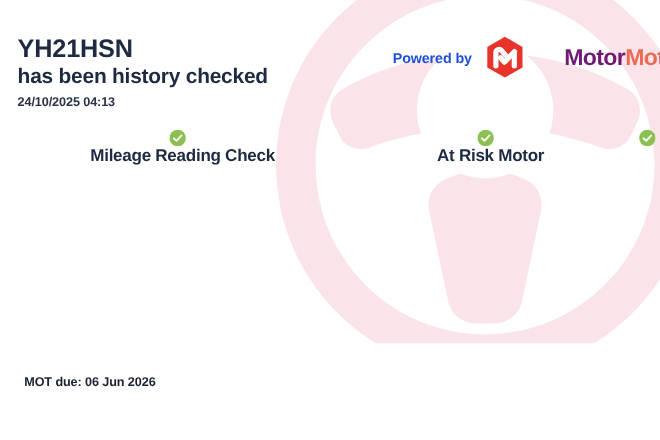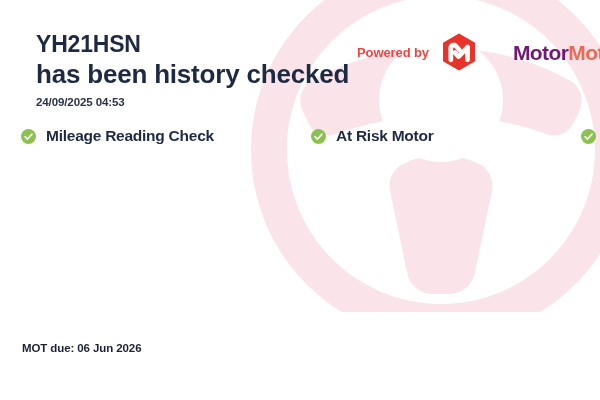--- a/index.html
+++ b/index.html
@@ -28,34 +28,34 @@
     top: -48px;
     width: 396px;
     height: 360px;
     pointer-events: none;
     z-index: 0;
   }
 
   
   #header-block {
     position: absolute;
-    left: 36px;
+    left: 16px;
     top: 30px;
     z-index: 2;
   }
   .plate-line {
     font-size: 23px;
     font-weight: bold;
     color: #1e2a42;
     letter-spacing: -0.2px;
     line-height: 1.22;
     white-space: nowrap;
   }
   .sub-line {
-    font-size: 26px;
+    font-size: 19px;
     font-weight: bold;
     color: #1e2a42;
     letter-spacing: -0.2px;
     line-height: 1.26;
     white-space: nowrap;
     text-align: right;
   }
   .timestamp-line {
     margin-top: 5px;
     font-size: 11.5px;
@@ -70,21 +70,21 @@
     position: absolute;
     left: 357px;
     top: 32px;
     display: flex;
     align-items: center;
     z-index: 3;
   }
   #powered-by-label {
     font-size: 13px;
     font-weight: bold;
-    color: #ef4444;
+    color: #1d4ed8;
     letter-spacing: -0.1px;
     white-space: nowrap;
     margin-right: 10px;
   }
   #brand-mark {
     width: 40px;
     height: 40px;
     flex: 0 0 auto;
     margin-right: 7px;
   }
@@ -120,20 +120,21 @@
     z-index: 2;
     display: grid;
     grid-template-columns: 290px 270px;
     grid-auto-rows: 36.5px;
     grid-auto-flow: column;
   }
   .check-item {
     display: flex;
     align-items: center;
     white-space: nowrap;
+    flex-direction: column;
   }
   .check-icon {
     width: 15px;
     height: 15px;
     flex: 0 0 auto;
     margin-right: 10px;
   }
   .check-label {
     font-size: 15.5px;
     font-weight: bold;
@@ -170,21 +171,21 @@
       <path d="M160 212 C 172 206 185 203 198 203 C 211 203 224 206 236 212
                C 246 217 251 228 249 239 L 232 320 C 230 333 219 342 206 342
                L 190 342 C 177 342 166 333 164 320 L 147 239 C 145 228 150 217 160 212 Z"></path>
       <circle cx="198" cy="148" r="62" fill="#ffffff"></circle>
     </g>
   </svg>
 
   <div id="header-block">
     <div class="plate-line">YH21HSN</div>
     <div class="sub-line">has been history checked</div>
-    <div class="timestamp-line">24/09/2025 04:53</div>
+    <div class="timestamp-line">24/10/2025 04:13</div>
   </div>
 
   <div id="brand-block">
     <span id="powered-by-label">Powered by</span>
     <svg id="brand-mark" viewBox="0 0 44 44">
       <path d="M22 1.6 L39.6 11.8 L39.6 32.2 L22 42.4 L4.4 32.2 L4.4 11.8 Z" fill="#e8332a"></path>
       <path d="M13.0 30.6 L13.0 17.6 C13.0 14.6 16.6 13.2 18.6 15.4 L22.6 20.0 L22.6 20.0" fill="none" stroke="#ffffff" stroke-width="5.2" stroke-linecap="round" stroke-linejoin="round"></path>
       <path d="M31.4 30.6 L31.4 17.6" fill="none" stroke="#ffffff" stroke-width="5.2" stroke-linecap="round"></path>
       <path d="M17.6 22.6 L21.6 27.0 L31.6 16.4" fill="none" stroke="#ffffff" stroke-width="5.2" stroke-linecap="round" stroke-linejoin="round"></path>
     </svg>

